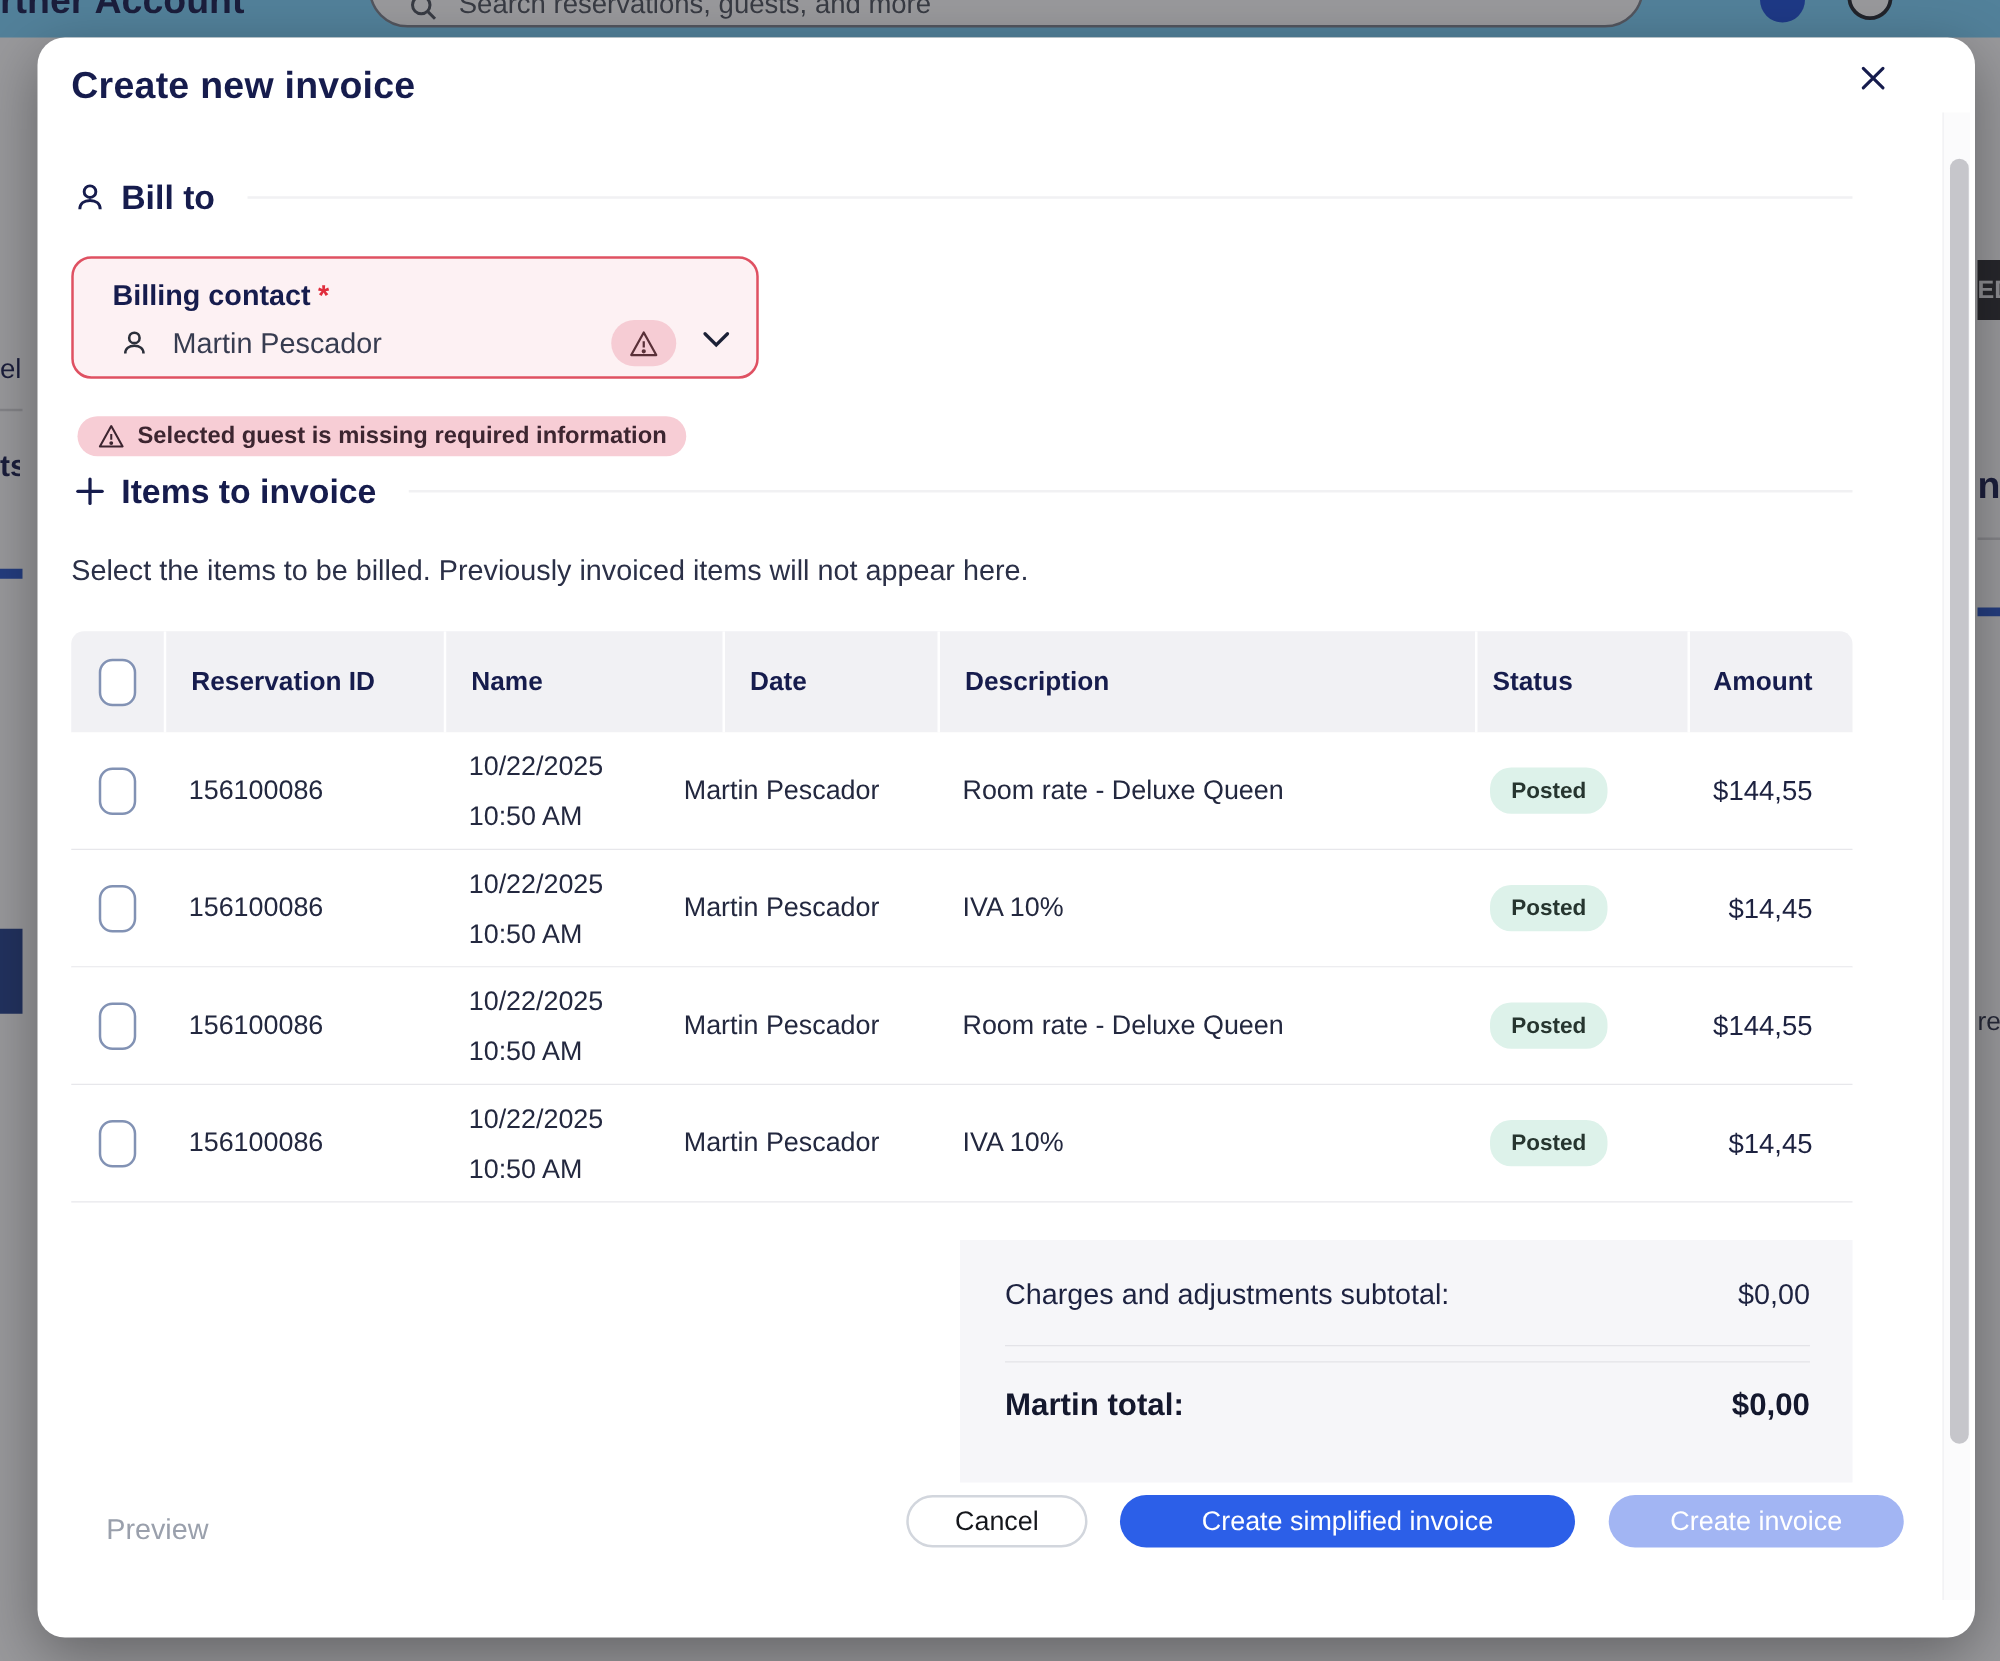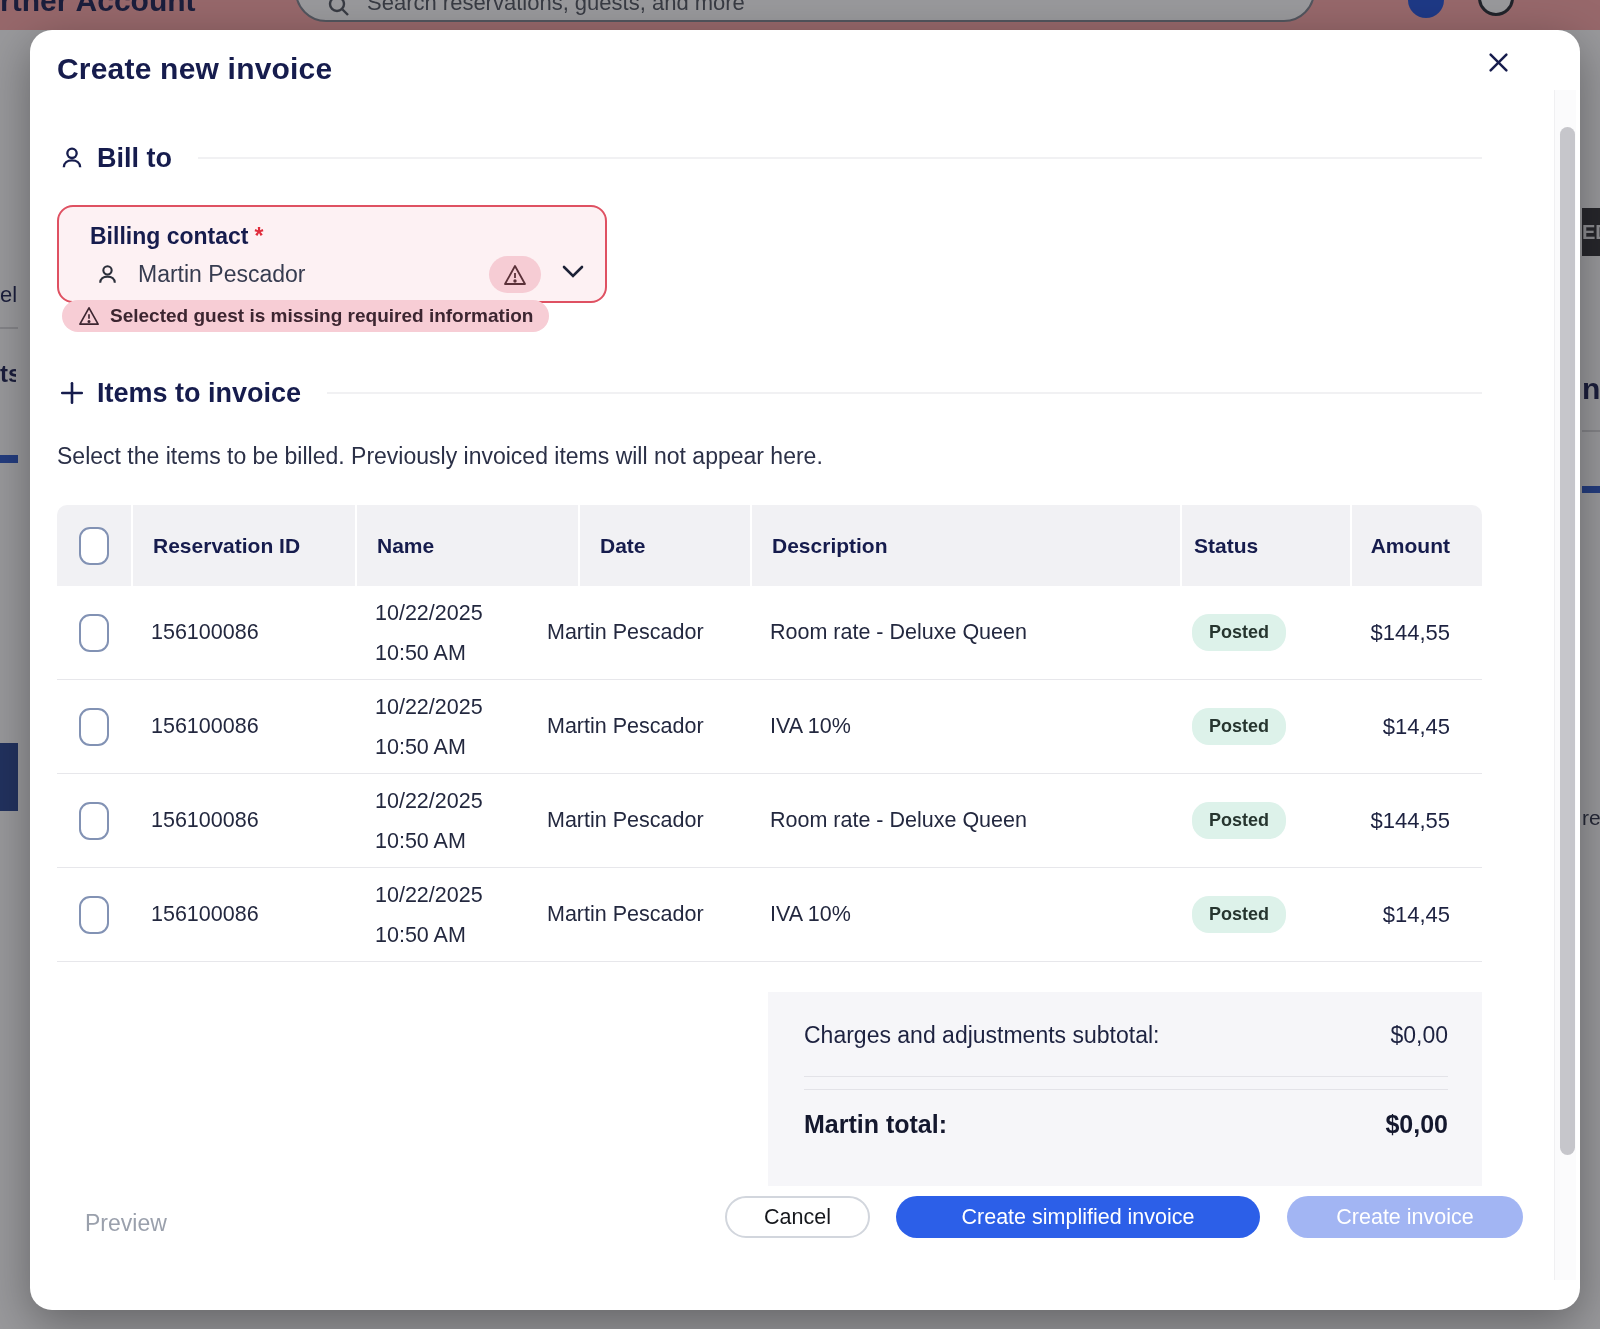--- a/index.html
+++ b/index.html
@@ -2,21 +2,21 @@
 <html><head>
 <meta charset="utf-8">
 <style>
   * { margin:0; padding:0; box-sizing:border-box; }
   html,body { width:1600px; height:1329px; overflow:hidden; background:#fff;
     font-family:"Liberation Sans", sans-serif; }
   .stage { position:relative; width:1600px; height:1329px; }
 
   
   .backdrop { position:absolute; inset:0; background:#fff; }
-  .bd-header { position:absolute; left:0; top:0; width:1600px; height:30px; background:#fca5a5; overflow:visible; }
+  .bd-header { position:absolute; left:0; top:0; width:1600px; height:30px; background:#7dd3fc; overflow:visible; }
   .bd-title { position:absolute; left:0; top:-16px; font-size:30px; font-weight:700; color:#171d4e; white-space:nowrap; }
   .bd-search { position:absolute; left:295px; top:-40px; width:1020px; height:62px; border:2px solid #7d828c; border-radius:31px; background:#fff; }
   .bd-search-icon { position:absolute; left:30px; top:32px; }
   .bd-search-text { position:absolute; left:70px; top:28px; font-size:22px; color:#4d525c; white-space:nowrap; }
   .bd-bell { position:absolute; left:1408px; top:-18px; width:36px; height:36px; border-radius:50%; background:#1d4fd7; }
   .bd-moon { position:absolute; left:1478px; top:-20px; width:36px; height:36px; border-radius:50%; border:3px solid #22262e; background:#fff; }
   .bd-frag { position:absolute; color:#171d4e; white-space:nowrap; overflow:hidden; }
   .bd-line { position:absolute; background:#2756c9; }
   .bd-box-darkblue { position:absolute; left:0; top:743px; width:18px; height:68px; background:#23418f; }
   .bd-ed-badge { position:absolute; left:1582px; top:208px; width:18px; height:48px; background:#2e2e30; color:#e9e9ea; font-size:20px; font-weight:600; line-height:48px; overflow:hidden; }
@@ -40,21 +40,21 @@
   .contact-card { position:absolute; left:27px; top:175px; width:550px; height:98px; background:#fdf1f3;
     border:2px solid #df5162; border-radius:16px; cursor:pointer; }
   .contact-label { position:absolute; left:31px; top:16px; font-size:23px; font-weight:700; color:#161c4d; }
   .contact-req { color:#e02d3c; font-weight:700; margin-left:6px; }
   .contact-value-row { position:absolute; left:36px; top:54px; display:flex; align-items:center; }
   .contact-name { font-size:23px; color:#373c50; margin-left:18px; }
   .warn-chip { position:absolute; left:430px; top:49px; width:52px; height:37px; background:#f6ccd4; border-radius:19px;
     display:flex; align-items:center; justify-content:center; }
   .chevron { position:absolute; left:501px; top:56px; }
 
-  .warn-banner { position:absolute; left:32px; top:270px; height:32px; background:#f7cdd5; border-radius:16px;
+  .warn-banner { position:absolute; left:32px; top:303px; height:32px; background:#f7cdd5; border-radius:16px;
     display:inline-flex; align-items:center; padding:0 16px; }
   .warn-banner .warn-text { font-size:19px; font-weight:600; color:#3c2530; margin-left:10px; white-space:nowrap; }
 
   .items-desc { position:absolute; left:27px; top:413px; font-size:23px; color:#2b3047; }
 
   
   .invoice-table { position:absolute; left:27px; top:475px; width:1425px; }
   .t-header { display:flex; background:#f1f1f4; height:81px; border-radius:10px 10px 0 0; overflow:hidden; }
   .t-header .th { display:flex; align-items:center; font-size:21px; font-weight:700; color:#161c4d; border-left:2px solid #fff; }
   .t-header .th:first-child { border-left:none; }

